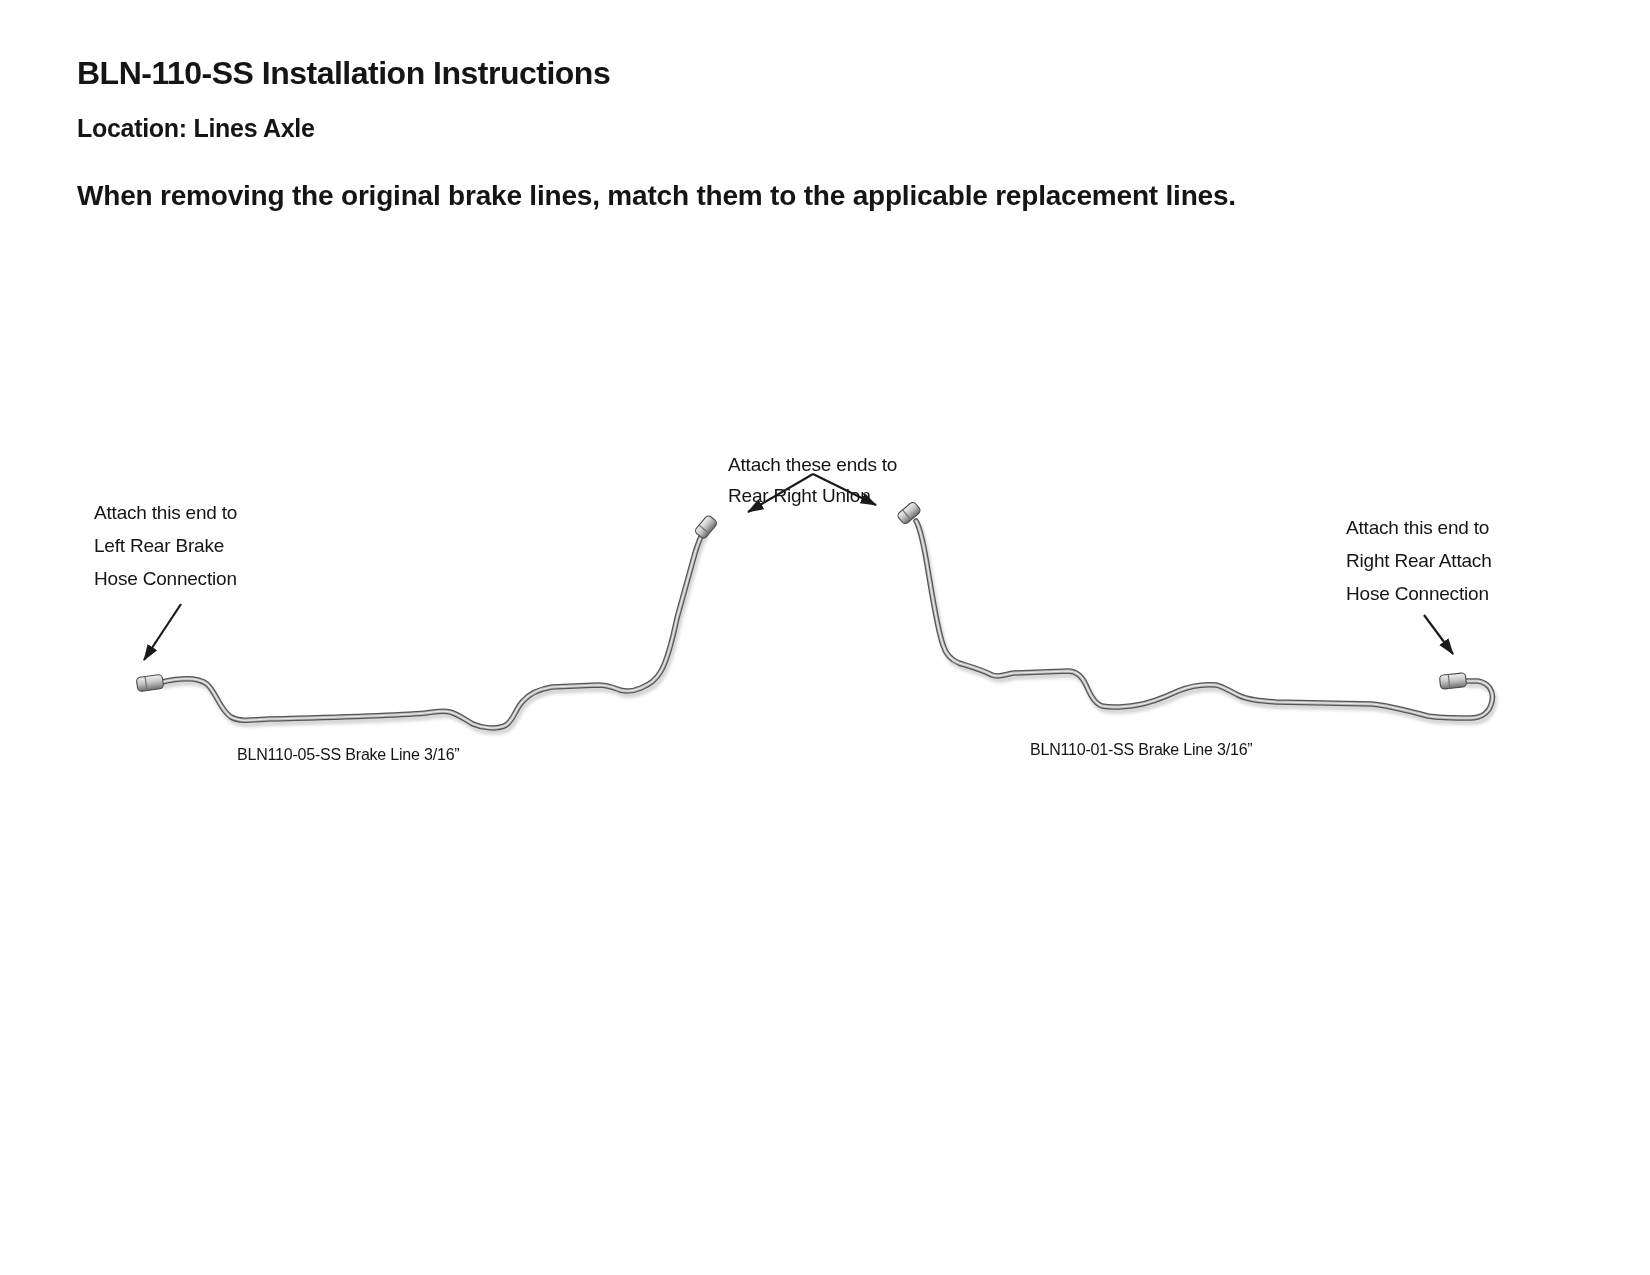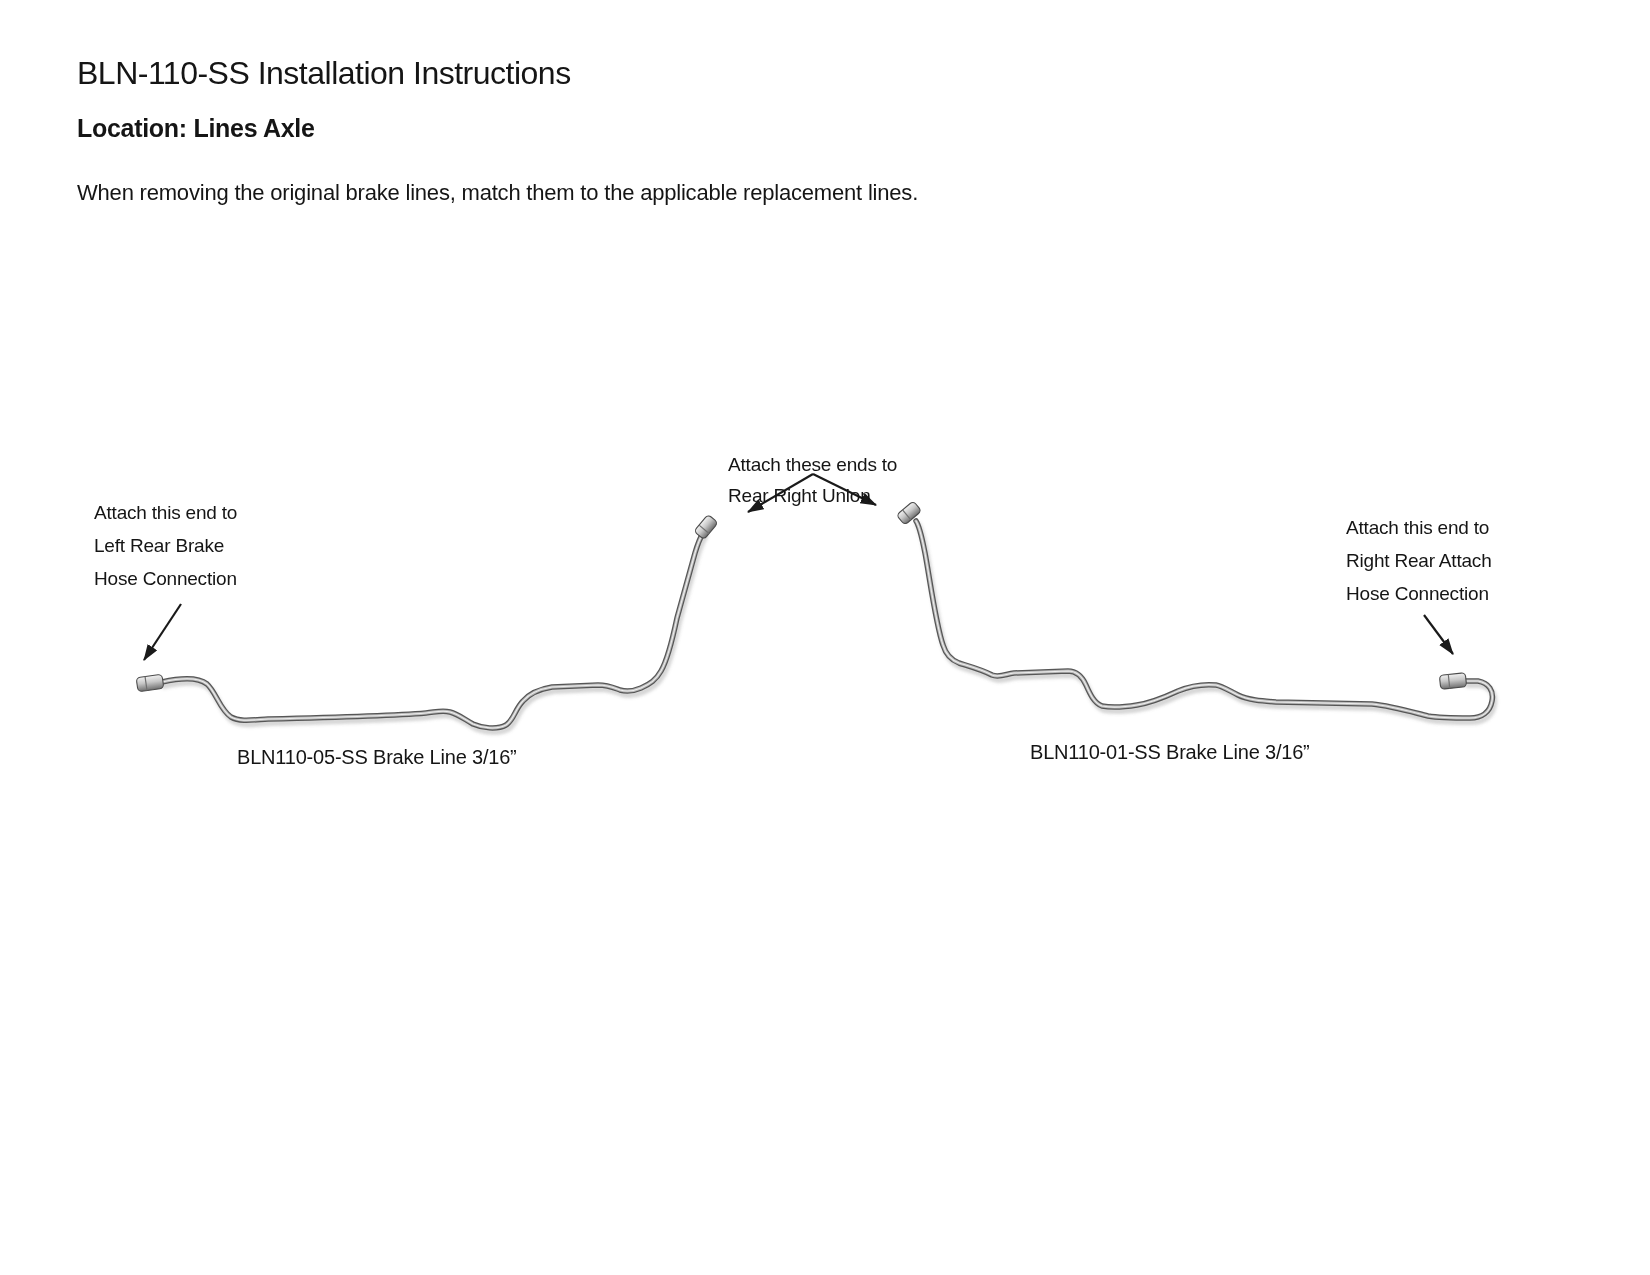--- a/index.html
+++ b/index.html
@@ -8,40 +8,40 @@
     width:1650px;
     height:1275px;
     background:#ffffff;
     font-family:"Liberation Sans","DejaVu Sans",sans-serif;
     color:#151515;
     overflow:hidden;
   }
   .abs{position:absolute;white-space:nowrap;}
   .title{
     left:77px;top:55px;
-    font-size:32px;font-weight:normal;letter-spacing:-0.5px;
+    font-size:32px;font-weight:bold;letter-spacing:-0.5px;
   }
   .subtitle{
     left:77px;top:114px;
     font-size:25px;font-weight:bold;letter-spacing:-0.3px;
   }
   .intro{
     left:77px;top:180px;
-    font-size:22px;font-weight:normal;letter-spacing:-0.2px;
+    font-size:28px;font-weight:bold;letter-spacing:-0.2px;
   }
   .annotation{
     font-size:19px;font-weight:normal;letter-spacing:-0.2px;
   }
   .annotation span{display:block;line-height:33px;}
   .anno-union{left:728px;top:401px;margin-top:48px;}
   .anno-union span{line-height:31px;}
   .anno-left{left:94px;top:496px;}
   .anno-right{left:1346px;top:511px;}
   .part-label{
-    font-size:20px;letter-spacing:-0.2px;
+    font-size:16px;letter-spacing:-0.2px;
   }
   .label-left{left:237px;top:746px;}
   .label-right{left:1030px;top:741px;}
   .note{
     left:77px;
     font-size:20px;font-weight:bold;letter-spacing:-0.2px;
   }
   .note-1{top:1128px;}
   .note-2{top:1176px;}
   .diagram-svg{position:absolute;left:0;top:0;width:1650px;height:1275px;}

